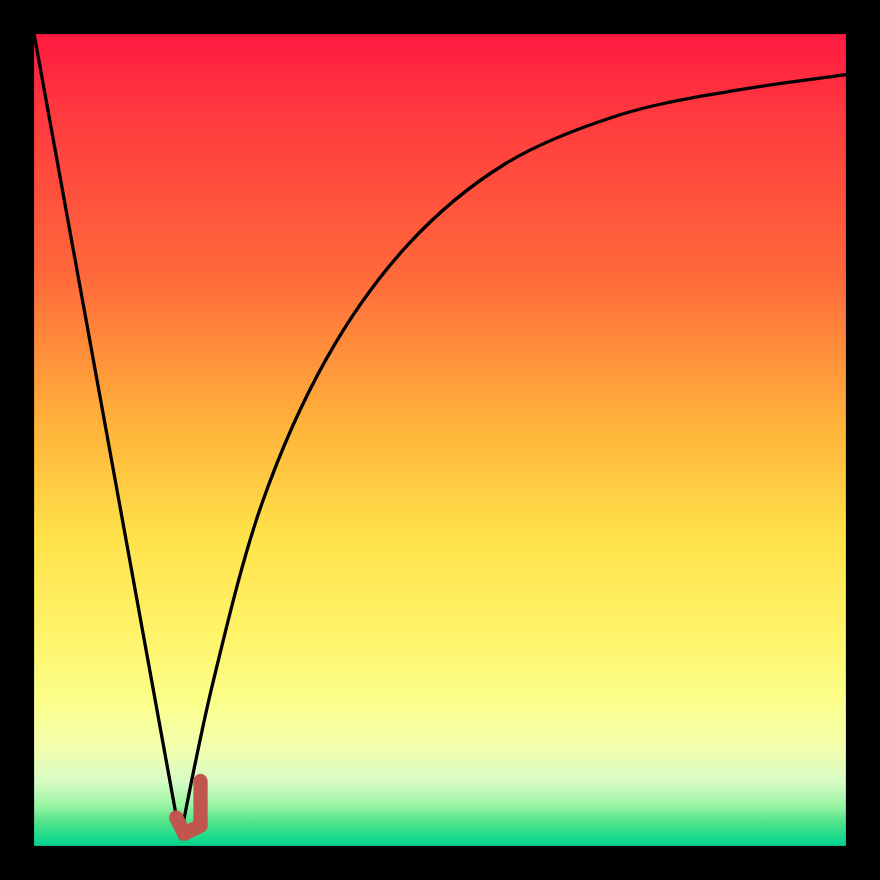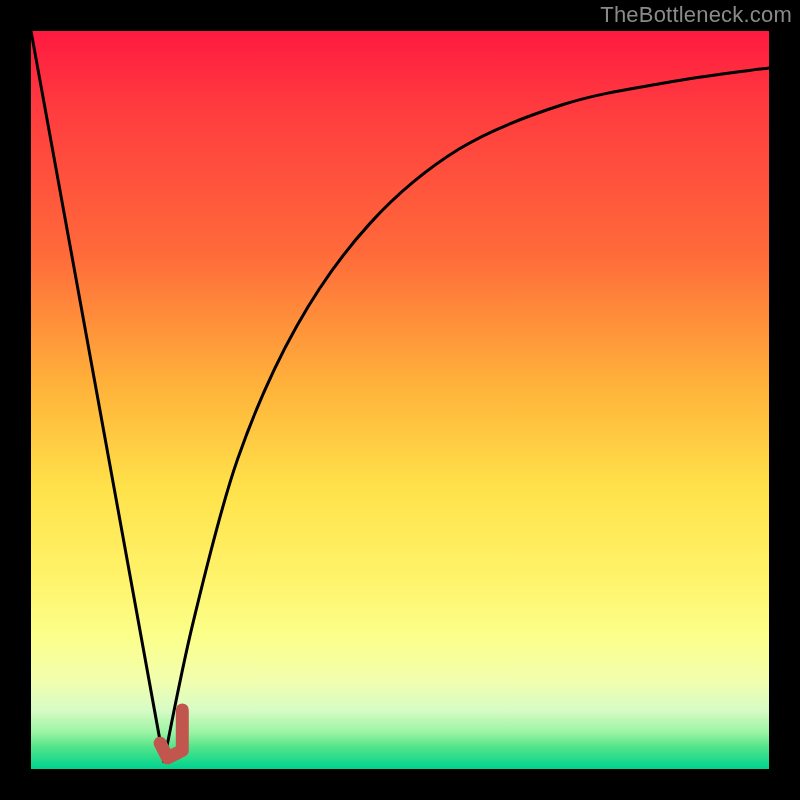--- a/index.html
+++ b/index.html
@@ -58,21 +58,20 @@
     width: 738px;
     height: 738px;
     overflow: visible;
   }
 </style>
 </head>
 <body>
 
 <div class="frame">
 
-  <div class="watermark">TheBottleneck.com</div>
 
   <div class="plot-area">
     <svg class="curves" viewBox="0 0 738 738" preserveAspectRatio="none">
       <path id="curve-path" fill="none" stroke="#000000" stroke-width="3" stroke-linecap="round" stroke-linejoin="round" d="M 0 0 L 132.84 730.62 L 132.84 730.62 C 137.76 707.25 150.06 640.8299999999999 162.36 590.4 C 174.66000000000003 539.97 189.42000000000002 477.24 206.64000000000001 428.04 C 223.86 378.84000000000003 243.54000000000002 334.56 265.68 295.2 C 287.82 255.83999999999997 312.42 221.39999999999998 339.48 191.88 C 366.54 162.36 396.05999999999995 137.76000000000005 428.03999999999996 118.08000000000004 C 460.02 98.40000000000003 496.92 84.86999999999996 531.36 73.79999999999995 C 565.8 62.72999999999994 600.24 57.80999999999997 634.68 51.65999999999997 C 669.1199999999999 45.50999999999997 720.78 39.35999999999998 738 36.89999999999998"></path>
       <path id="marker-path" fill="none" stroke="#c1564e" stroke-width="13" stroke-linecap="round" stroke-linejoin="round" d="M 129.15 712.17 L 136.53 726.93 L 151.29 719.55 L 151.29 678.96"></path>
     </svg>
   </div>
 
 </div>
 

